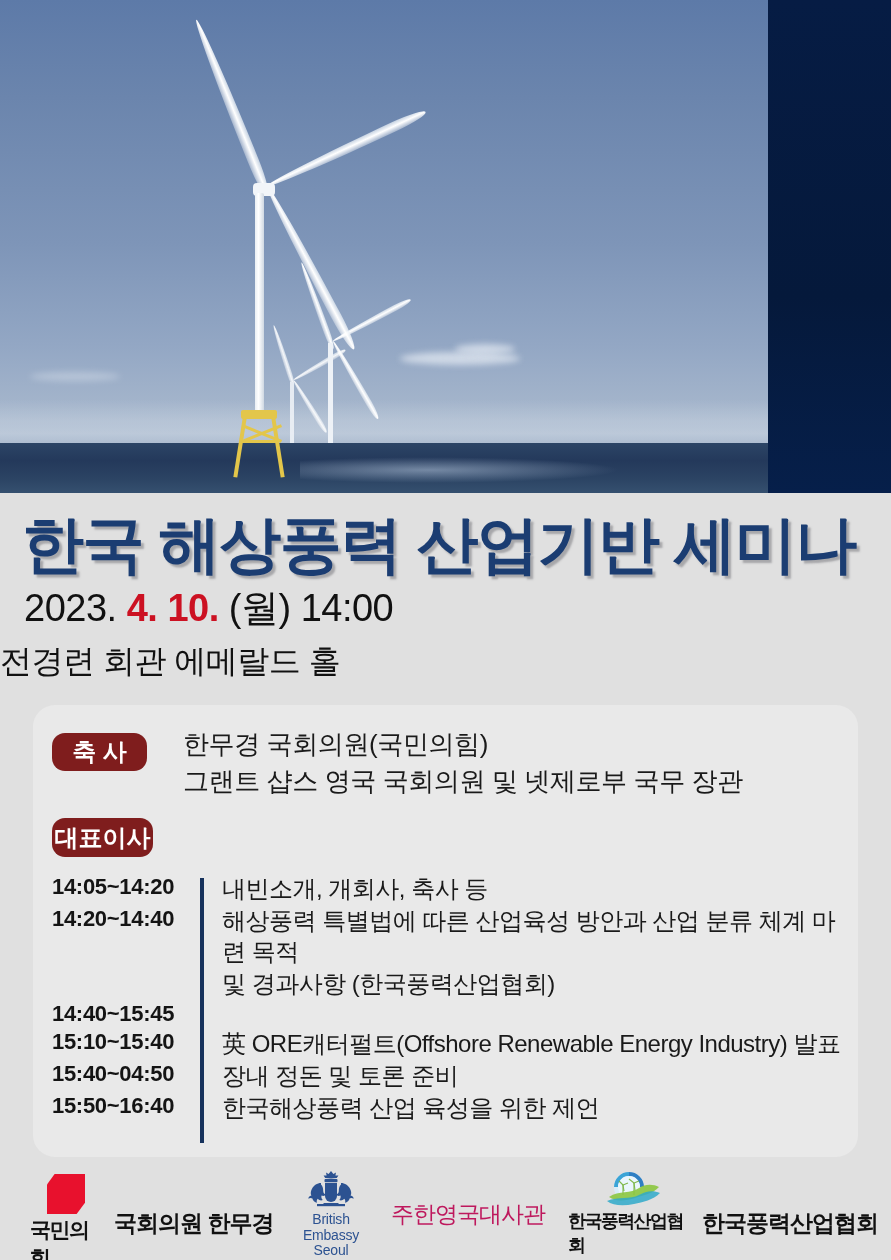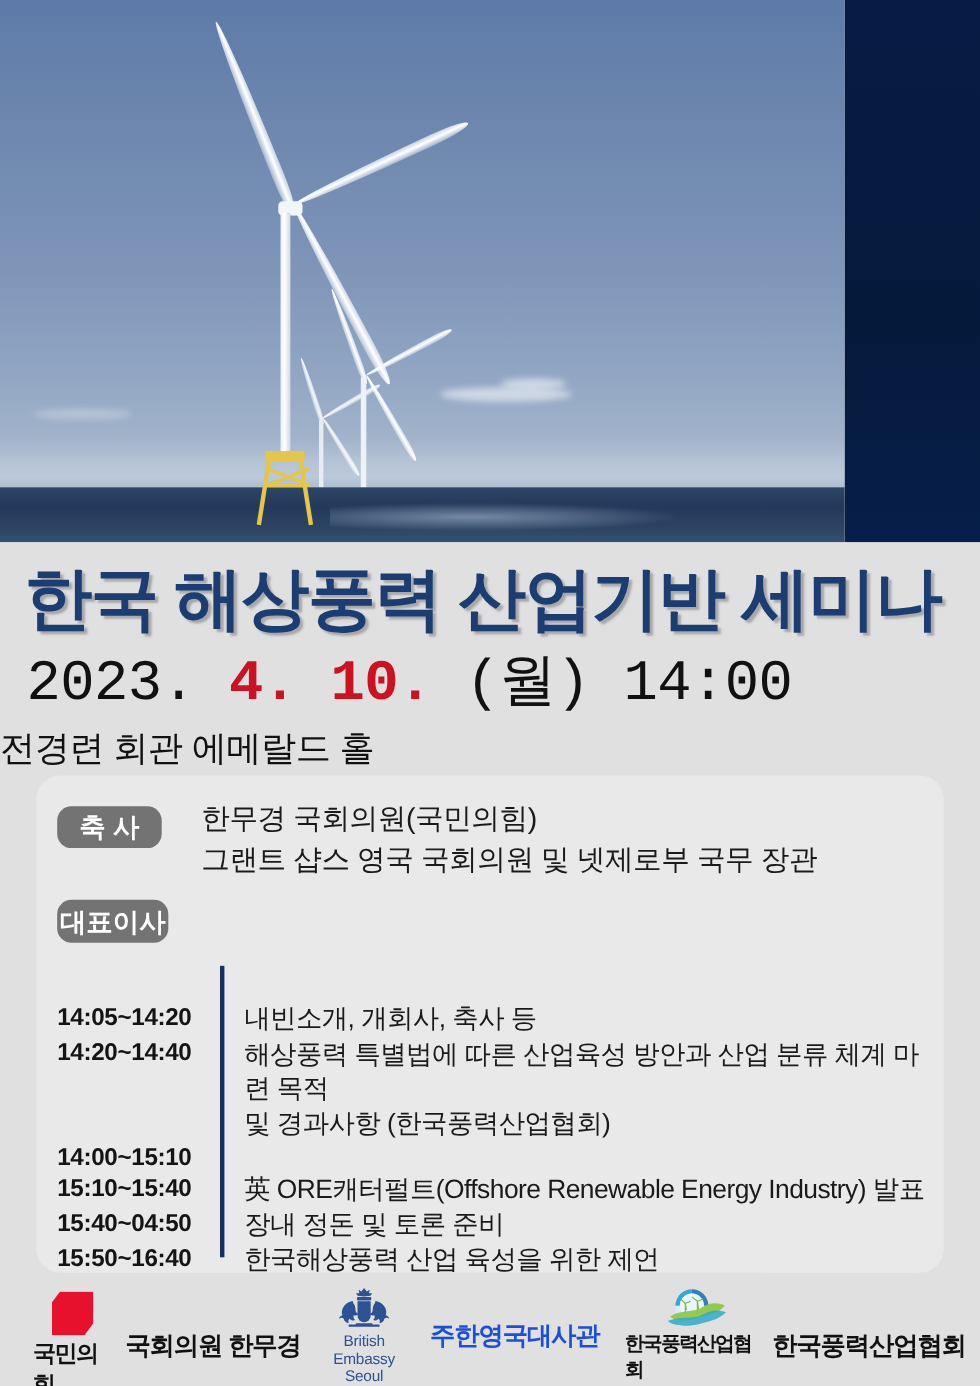--- a/index.html
+++ b/index.html
@@ -73,38 +73,38 @@
 
   
   .titleblock{position:absolute;left:0;top:493px;width:786px;}
   .main-title{
     margin:0;padding:20px 0 0 22px;
     font-size:62px;line-height:1.04;font-weight:bold;letter-spacing:-1.5px;
     color:#1b3d72;
     text-shadow:3px 3px 2px rgba(120,120,125,.55);
     white-space:nowrap;
   }
-  .date-line{margin:6px 0 0 0;padding-left:24px;font-size:52px;font-weight:normal;color:#111;letter-spacing:-.5px;font-family:Liberation Mono, monospace;}
+  .date-line{margin:6px 0 0 0;padding-left:24px;font-size:38px;font-weight:normal;color:#111;letter-spacing:-.5px;}
   .date-line .hl{color:#cc1122;font-weight:bold;}
   .venue-line{margin:6px 0 0 0;font-size:32px;color:#111;letter-spacing:-.5px;}
 
   
   .panel{position:absolute;left:33px;top:705px;width:825px;height:452px;
      background:#e9e9e9;border-radius:22px;}
 
-  .badge{position:absolute;background:#737373;color:#fff;border-radius:13px;
+  .badge{position:absolute;background:#7f1d1d;color:#fff;border-radius:13px;
      font-weight:bold;display:flex;align-items:center;justify-content:center;letter-spacing:0px;}
   .badge-chuksa{left:52px;top:733px;width:95px;height:38px;font-size:24px;}
   .badge-program{left:52px;top:818px;width:101px;height:39px;font-size:24px;}
 
   .greet-lines{position:absolute;left:183px;top:726px;width:680px;
      font-size:26px;line-height:1.42;color:#1a1a1a;letter-spacing:-.4px;}
 
   
-  .schedule{position:absolute;left:52px;top:873px;width:800px;margin-top:38px;}
+  .schedule{position:absolute;left:52px;top:873px;width:800px;}
   .row{display:flex;align-items:flex-start;}
   .time{width:148px;flex:0 0 148px;text-align:left;
      font-size:22px;font-weight:bold;color:#141414;line-height:1.30;letter-spacing:-.3px;}
   .sep{flex:0 0 22px;width:22px;align-self:stretch;position:relative;}
   .desc{flex:1;font-size:24px;color:#1a1a1a;line-height:1.32;letter-spacing:-.5px;}
   .desc .sub{display:block;}
   .rail{position:absolute;left:200px;top:878px;width:4px;height:265px;background:#16325c;}
 
   
   .footer{position:absolute;left:0;top:1168px;width:891px;height:92px;}
@@ -115,21 +115,21 @@
 
   .ppp-mark{display:flex;flex-direction:column;align-items:center;width:72px;}
   .ppp-hex{width:38px;height:40px;background:#e8112d;
      clip-path:polygon(20% 0,100% 0,100% 72%,78% 100%,0 100%,0 26%);}
   .ppp-name{font-size:21px;font-weight:bold;color:#111;letter-spacing:-1.5px;margin-top:2px;}
   .g1-text{font-size:23px;font-weight:bold;color:#111;letter-spacing:-1px;}
 
   .emb-mark{display:flex;flex-direction:column;align-items:center;width:96px;}
   .crest{width:56px;height:40px;position:relative;}
   .emb-name{font-size:14px;color:#2c5291;line-height:1.12;margin-top:2px;text-align:center;width:96px;letter-spacing:-.2px;}
-  .g2-text{font-size:23px;font-weight:bold;color:#1d4ed8;letter-spacing:-1px;}
+  .g2-text{font-size:23px;font-weight:normal;color:#be185d;letter-spacing:-1px;}
 
   .kwe-mark{display:flex;flex-direction:column;align-items:center;width:122px;}
   .kwe-badge{width:62px;height:38px;position:relative;}
   .kwe-name{font-size:18px;font-weight:bold;color:#111;letter-spacing:-1.6px;margin-top:1px;}
   .kwe-sub{font-size:7.5px;color:#555;letter-spacing:-.1px;margin-top:1px;}
   .g3-text{font-size:23px;font-weight:bold;color:#111;letter-spacing:-1px;}
 </style>
 </head>
 <body>
 
@@ -221,21 +221,21 @@
     </div>
     <div class="row">
       <div class="time">14:20~14:40</div>
       <div class="sep"></div>
       <div class="desc">
         <span>해상풍력 특별법에 따른 산업육성 방안과 산업 분류 체계 마련 목적</span>
         <span class="sub">및 경과사항 (한국풍력산업협회)</span>
       </div>
     </div>
     <div class="row">
-      <div class="time">14:00~15:10</div>
+      <div class="time">14:40~15:45</div>
       <div class="sep"></div>
     </div>
     <div class="row">
       <div class="time">15:10~15:40</div>
       <div class="sep"></div>
       <div class="desc">
         <span>英 ORE캐터펄트(Offshore Renewable Energy Industry) 발표</span>
       </div>
     </div>
     <div class="row">

